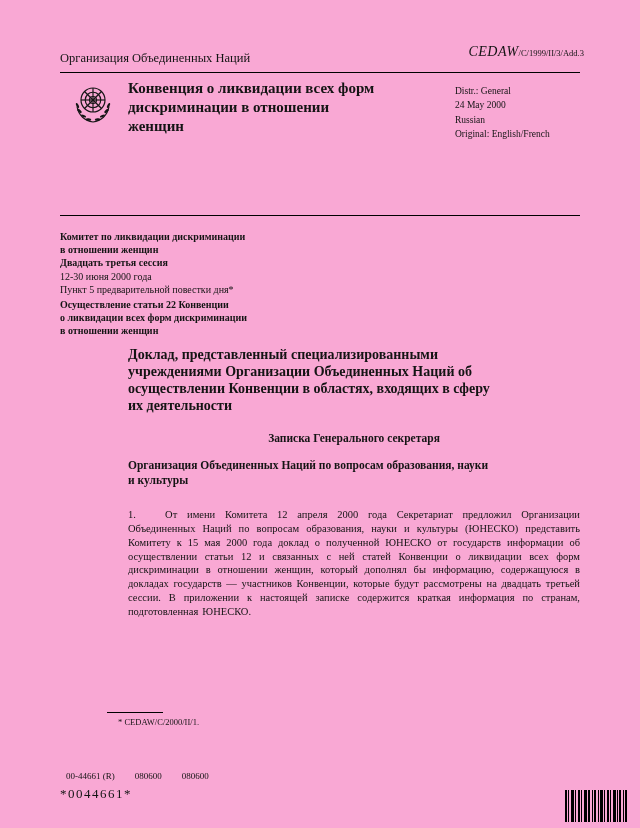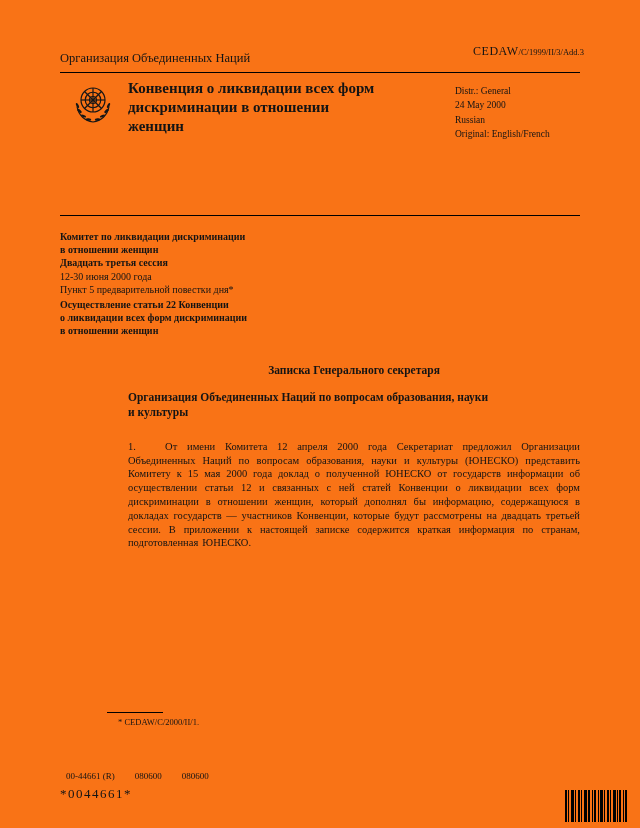--- a/index.html
+++ b/index.html
@@ -1,28 +1,28 @@
 <!DOCTYPE html>
 <html><head>
 <meta charset="utf-8">
 <style>
   html,body{margin:0;padding:0;background:#e8e8e8;}
   .page{
     position:relative;
     width:640px;height:828px;
     margin:0 auto;
-    background:#f97316;
+    background:#f9a8d4;
     font-family:"Liberation Serif", serif;
     color:#141414;
     overflow:hidden;
   }
   
   .org-name{position:absolute;left:60px;top:51px;font-size:12.5px;}
   .doc-symbol{position:absolute;right:56px;top:44px;display:flex;align-items:baseline;}
-  .doc-symbol .big{font-size:12px;letter-spacing:0.5px;}
+  .doc-symbol .big{font-size:14px;letter-spacing:0.5px;font-style:italic;}
   .doc-symbol .small{font-size:8.5px;}
   .rule{position:absolute;left:60px;right:60px;height:1px;background:#000;}
   .rule-top{top:72px;}
   .rule-mid{top:215px;}
   
   .emblem{position:absolute;left:68px;top:79px;width:50px;height:54px;}
   
   .mast-title{
     position:absolute;left:128px;top:79px;width:252px;
     font-size:15px;font-weight:bold;line-height:1.28;
@@ -105,20 +105,21 @@
     <div class="b">в отношении женщин</div>
     <div class="b">Двадцать третья сессия</div>
     <div>12-30 июня 2000 года</div>
     <div>Пункт 5 предварительной повестки дня*</div>
     <div class="b gap">Осуществление статьи 22 Конвенции</div>
     <div class="b">о ликвидации всех форм дискриминации</div>
     <div class="b">в отношении женщин</div>
   </div>
 
   <div class="main">
+    <div class="main-title">Доклад, представленный специализированными учреждениями Организации Объединенных Наций об осуществлении Конвенции в областях, входящих в сферу их деятельности</div>
     <div class="subtitle">Записка Генерального секретаря</div>
     <div class="section-heading">Организация Объединенных Наций по вопросам образования, науки и культуры</div>
     <div class="para">1.&nbsp;&nbsp;&nbsp;От имени Комитета 12 апреля 2000 года Секретариат предложил Организации Объединенных Наций по вопросам образования, науки и культуры (ЮНЕСКО) представить Комитету к 15 мая 2000 года доклад о полученной ЮНЕСКО от государств информации об осуществлении статьи 12 и связанных с ней статей Конвенции о ликвидации всех форм дискриминации в отношении женщин, который дополнял бы информацию, содержащуюся в докладах государств — участников Конвенции, которые будут рассмотрены на двадцать третьей сессии. В приложении к настоящей записке содержится краткая информация по странам, подготовленная ЮНЕСКО.</div>
   </div>
 
   <div class="footnote-rule"></div>
   <div class="footnote-text">* CEDAW/C/2000/II/1.</div>
 
   <div class="footer-line1">
     <span>00-44661 (R)</span><span>080600</span><span>080600</span>

